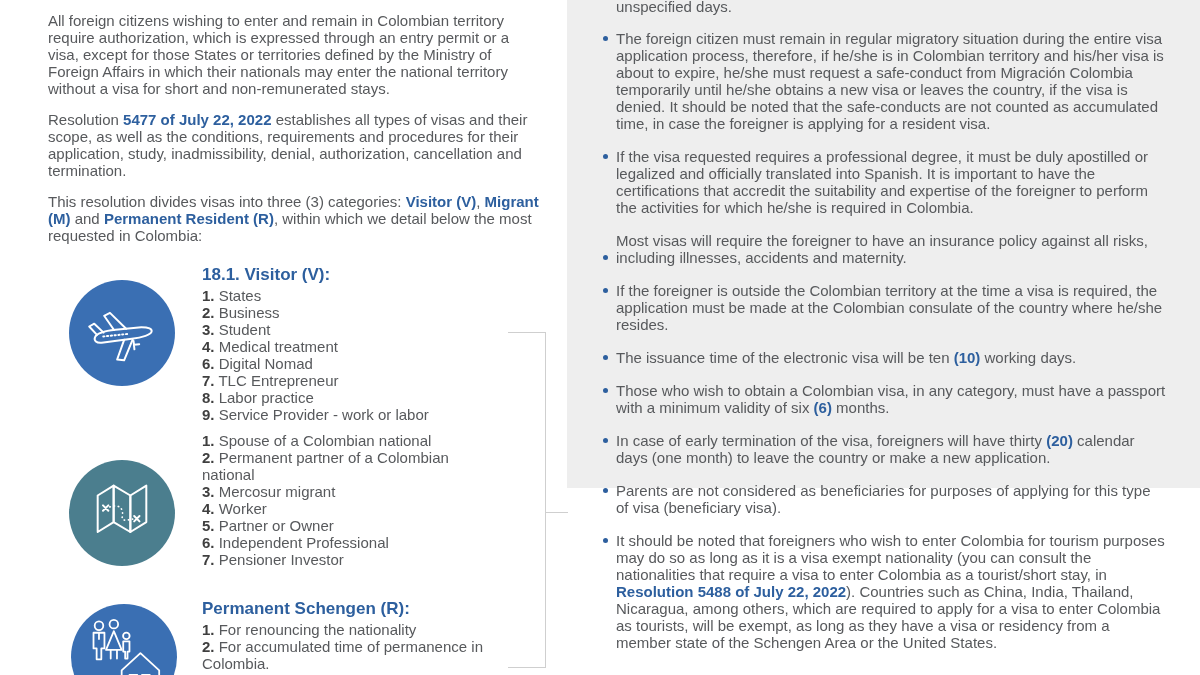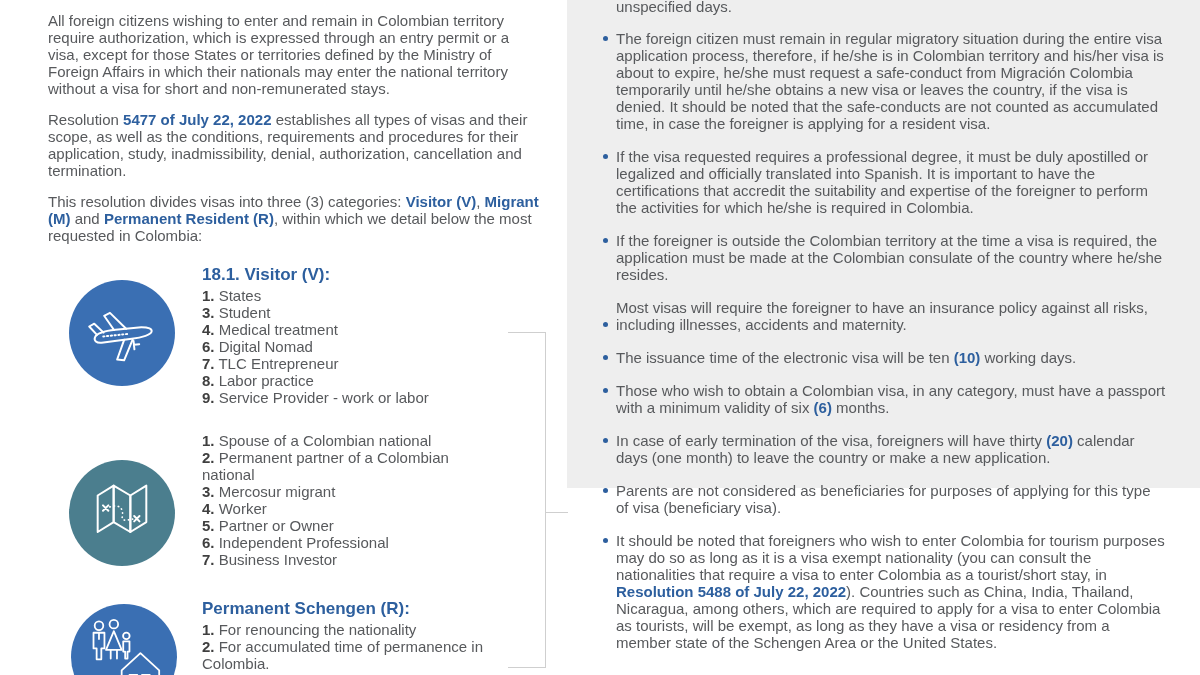--- a/index.html
+++ b/index.html
@@ -125,39 +125,40 @@
         </g>
       </svg>
     </span>
   </div>
 
   <div class="cat cat-1">
     <h3>18.1. Visitor (V):</h3>
     <div>
 
     <p class="cat-item"><span class="num">1.</span> <span class="lbl">States</span></p>
+        <p class="cat-item"><span class="num">2.</span> <span class="lbl">Business</span></p>
         <p class="cat-item"><span class="num">3.</span> <span class="lbl">Student</span></p>
         <p class="cat-item"><span class="num">4.</span> <span class="lbl">Medical treatment</span></p>
         <p class="cat-item"><span class="num">6.</span> <span class="lbl">Digital Nomad</span></p>
         <p class="cat-item"><span class="num">7.</span> <span class="lbl">TLC Entrepreneur</span></p>
         <p class="cat-item"><span class="num">8.</span> <span class="lbl">Labor practice</span></p>
         <p class="cat-item"><span class="num">9.</span> <span class="lbl">Service Provider - work or labor</span></p>
       </div>
   </div>
 
   <div class="cat cat-2">
     <div>
 
     <p class="cat-item"><span class="num">1.</span> <span class="lbl">Spouse of a Colombian national</span></p>
         <p class="cat-item"><span class="num">2.</span> <span class="lbl">Permanent partner of a Colombian national</span></p>
         <p class="cat-item"><span class="num">3.</span> <span class="lbl">Mercosur migrant</span></p>
         <p class="cat-item"><span class="num">4.</span> <span class="lbl">Worker</span></p>
         <p class="cat-item"><span class="num">5.</span> <span class="lbl">Partner or Owner</span></p>
         <p class="cat-item"><span class="num">6.</span> <span class="lbl">Independent Professional</span></p>
-        <p class="cat-item"><span class="num">7.</span> <span class="lbl">Business Investor</span></p>
+        <p class="cat-item"><span class="num">7.</span> <span class="lbl">Pensioner Investor</span></p>
       </div>
   </div>
 
   <div class="cat cat-3">
     <h3>Permanent Schengen (R):</h3>
     <div>
 
     <p class="cat-item"><span class="num">1.</span> <span class="lbl">For renouncing the nationality</span></p>
         <p class="cat-item"><span class="num">2.</span> <span class="lbl">For accumulated time of permanence in Colombia.</span></p>
       </div>
@@ -176,27 +177,27 @@
       <div>
 
       <div class="bullet">
             <span class="dot"></span>
             <p><span>The foreign citizen must remain in regular migratory situation during the entire visa application process, therefore, if he/she is in Colombian territory and his/her visa is about to expire, he/she must request a safe-conduct from Migración Colombia temporarily until he/she obtains a new visa or leaves the country, if the visa is denied. It should be noted that the safe-conducts are not counted as accumulated time, in case the foreigner is applying for a resident visa.</span></p>
           </div>
           <div class="bullet">
             <span class="dot"></span>
             <p><span>If the visa requested requires a professional degree, it must be duly apostilled or legalized and officially translated into Spanish. It is important to have the certifications that accredit the suitability and expertise of the foreigner to perform the activities for which he/she is required in Colombia.</span></p>
           </div>
+          <div class="bullet dot-second-line">
+            <span class="dot"></span>
+            <p><span>Most visas will require the foreigner to have an insurance policy against all risks, including illnesses, accidents and maternity.</span></p>
+          </div>
           <div class="bullet">
             <span class="dot"></span>
             <p><span>If the foreigner is outside the Colombian territory at the time a visa is required, the application must be made at the Colombian consulate of the country where he/she resides.</span></p>
-          </div>
-          <div class="bullet dot-second-line">
-            <span class="dot"></span>
-            <p><span>Most visas will require the foreigner to have an insurance policy against all risks, including illnesses, accidents and maternity.</span></p>
           </div>
           <div class="bullet">
             <span class="dot"></span>
             <p><span>The issuance time of the electronic visa will be ten </span><span class="seg-em">(10)</span><span> working days.</span></p>
           </div>
           <div class="bullet">
             <span class="dot"></span>
             <p><span>Those who wish to obtain a Colombian visa, in any category, must have a passport with a minimum validity of six </span><span class="seg-em">(6)</span><span> months.</span></p>
           </div>
           <div class="bullet">

